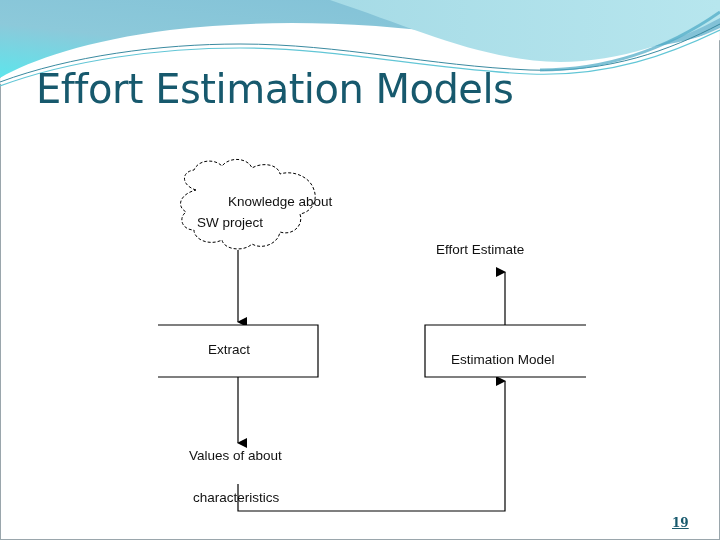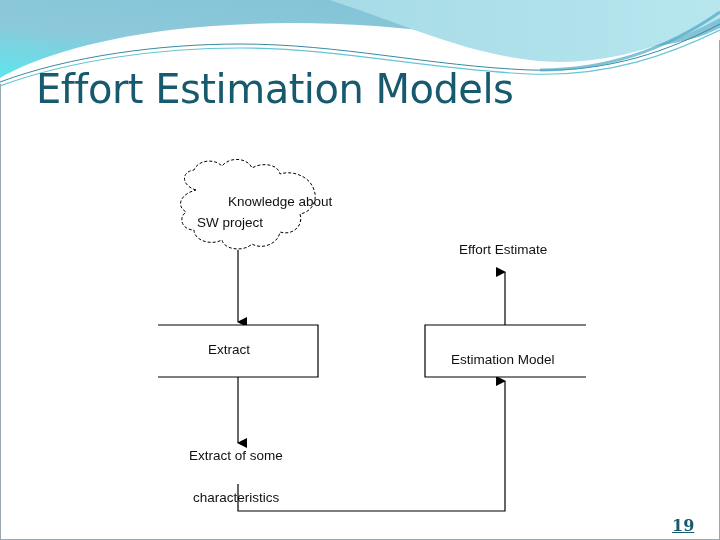--- a/index.html
+++ b/index.html
@@ -2,21 +2,21 @@
 <html><head>
 <meta charset="utf-8">
 <style>
   html, body { margin:0; padding:0; }
   body { width:720px; height:540px; position:relative; overflow:hidden; background:#ffffff; font-family:"Liberation Sans", sans-serif; }
   .frame { position:absolute; left:0; top:0; width:718px; height:538px; border:1px solid #9aa6ac; }
   .bg { position:absolute; left:0; top:0; }
   .title { position:absolute; left:36px; top:66px; font-family:"DejaVu Sans", sans-serif; font-size:40px; color:#17596d; letter-spacing:-0.5px; white-space:nowrap; }
   .diag { position:absolute; left:0; top:0; }
   .lbl { position:absolute; font-family:"Liberation Sans", sans-serif; font-size:13.5px; color:#111; white-space:nowrap; }
-  .pagenum { position:absolute; left:672px; top:516px; font-family:"DejaVu Serif", serif; font-size:16px; font-weight:bold; color:#17596d;text-decoration:underline; }
+  .pagenum { position:absolute; left:672px; top:516px; font-family:"DejaVu Serif", serif; font-size:12px; font-weight:bold; color:#17596d;text-decoration:underline; }
 </style>
 </head>
 <body>
 
 <div class="frame"></div>
 
 <svg class="bg" width="720" height="100" viewBox="0 0 720 100">
   <defs>
     <linearGradient id="g1" x1="0" y1="1" x2="1" y2="0">
       <stop offset="0" stop-color="#5de5ec"></stop>
@@ -66,20 +66,20 @@
   </g>
 
   <line x1="505" y1="325" x2="505" y2="272" stroke="#000" stroke-width="1.2" marker-end="url(#ah)"></line>
 </svg>
 
 <div class="lbl" style="left:208px; top:194px;margin-left:20px;">Knowledge about</div>
 <div class="lbl" style="left:197px; top:215px;">SW project</div>
 
 <div class="lbl" style="left:208px; top:342px;">Extract</div>
 
-<div class="lbl" style="left:189px; top:448px;">Extract of some</div>
+<div class="lbl" style="left:189px; top:448px;">Values of about</div>
 <div class="lbl" style="left:193px; top:465px;margin-top:25px;">characteristics</div>
 
 <div class="lbl" style="left:451px; top:352px;">Estimation Model</div>
 
-<div class="lbl" style="left:459px; top:242px;">Effort Estimate</div>
+<div class="lbl" style="left:436px; top:242px;">Effort Estimate</div>
 
 <div class="pagenum">19</div>
 
 </body></html>

